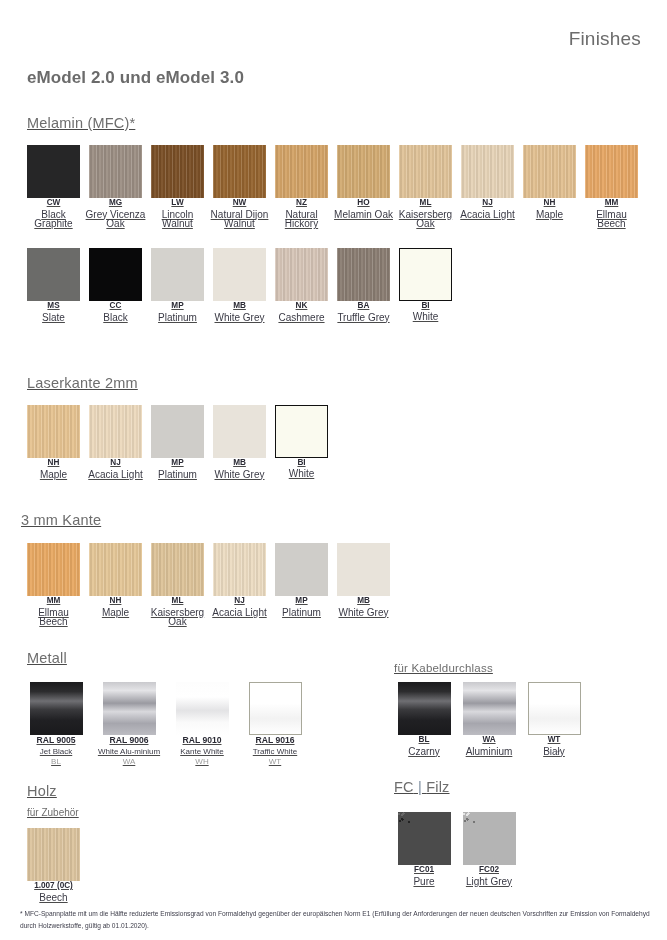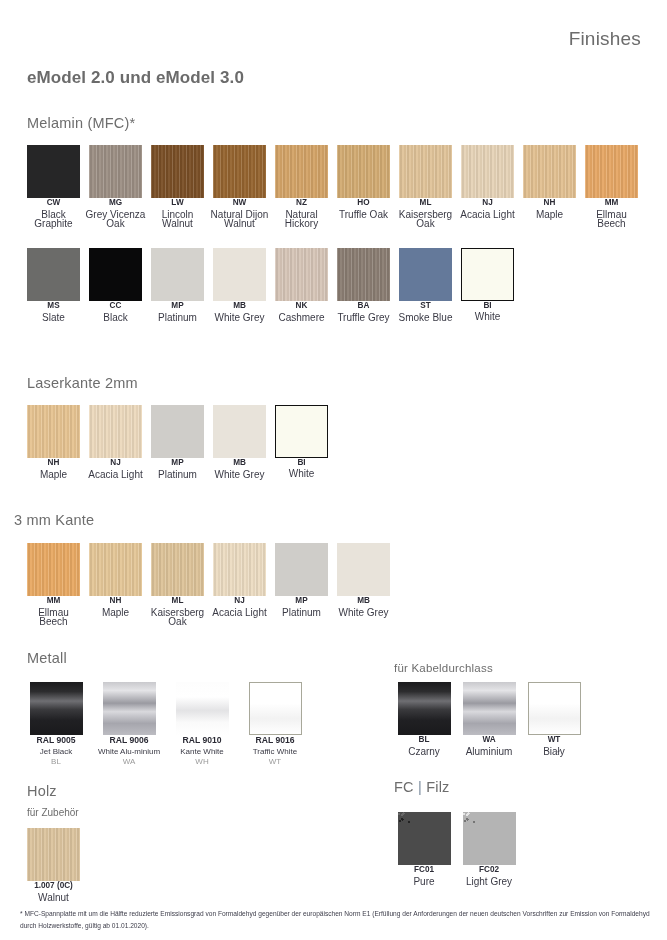--- a/index.html
+++ b/index.html
@@ -52,21 +52,21 @@
   .section-sub {
     font-size: 10px;
     color: #6d6d6d;
     margin-top: 8px;
   }
   .pipe {
     color: #7d8ea0;
   }
 
   
-  .block { position: absolute; }
+  .block { position: absolute; text-decoration: underline; }
   .grid {
     display: flex;
     flex-wrap: wrap;
   }
   .cell {
     width: 61px;
     text-align: center;
     margin-right: 1px;
   }
   .sw {
@@ -151,21 +151,21 @@
         <div class="name">Natural Dijon Walnut</div>
       </div>
       <div class="cell">
         <div class="sw" style="background-color: rgb(211, 163, 103); background-image: repeating-linear-gradient(to right, rgba(255, 255, 255, 0.16) 0px, rgba(255, 255, 255, 0.16) 1px, rgba(0, 0, 0, 0.07) 1px, rgba(0, 0, 0, 0.07) 3px, rgba(255, 255, 255, 0.05) 3px, rgba(255, 255, 255, 0.05) 5px, rgba(0, 0, 0, 0.04) 5px, rgba(0, 0, 0, 0.04) 7px), linear-gradient(rgb(211, 163, 103), rgb(211, 163, 103));"></div>
         <div class="code">NZ</div>
         <div class="name">Natural Hickory</div>
       </div>
       <div class="cell">
         <div class="sw" style="background-color: rgb(210, 171, 114); background-image: repeating-linear-gradient(to right, rgba(255, 255, 255, 0.16) 0px, rgba(255, 255, 255, 0.16) 1px, rgba(0, 0, 0, 0.07) 1px, rgba(0, 0, 0, 0.07) 3px, rgba(255, 255, 255, 0.05) 3px, rgba(255, 255, 255, 0.05) 5px, rgba(0, 0, 0, 0.04) 5px, rgba(0, 0, 0, 0.04) 7px), linear-gradient(rgb(210, 171, 114), rgb(210, 171, 114));"></div>
         <div class="code">HO</div>
-        <div class="name">Truffle Oak</div>
+        <div class="name">Melamin Oak</div>
       </div>
       <div class="cell">
         <div class="sw" style="background-color: rgb(224, 195, 153); background-image: repeating-linear-gradient(to right, rgba(255, 255, 255, 0.16) 0px, rgba(255, 255, 255, 0.16) 1px, rgba(0, 0, 0, 0.07) 1px, rgba(0, 0, 0, 0.07) 3px, rgba(255, 255, 255, 0.05) 3px, rgba(255, 255, 255, 0.05) 5px, rgba(0, 0, 0, 0.04) 5px, rgba(0, 0, 0, 0.04) 7px), linear-gradient(rgb(224, 195, 153), rgb(224, 195, 153));"></div>
         <div class="code">ML</div>
         <div class="name">Kaisersberg Oak</div>
       </div>
       <div class="cell">
         <div class="sw" style="background-color: rgb(230, 211, 183); background-image: repeating-linear-gradient(to right, rgba(255, 255, 255, 0.16) 0px, rgba(255, 255, 255, 0.16) 1px, rgba(0, 0, 0, 0.07) 1px, rgba(0, 0, 0, 0.07) 3px, rgba(255, 255, 255, 0.05) 3px, rgba(255, 255, 255, 0.05) 5px, rgba(0, 0, 0, 0.04) 5px, rgba(0, 0, 0, 0.04) 7px), linear-gradient(rgb(230, 211, 183), rgb(230, 211, 183));"></div>
         <div class="code">NJ</div>
         <div class="name">Acacia Light</div>
@@ -206,25 +206,20 @@
         <div class="sw" style="background-color: rgb(214, 197, 183); background-image: repeating-linear-gradient(to right, rgba(255, 255, 255, 0.16) 0px, rgba(255, 255, 255, 0.16) 1px, rgba(0, 0, 0, 0.07) 1px, rgba(0, 0, 0, 0.07) 3px, rgba(255, 255, 255, 0.05) 3px, rgba(255, 255, 255, 0.05) 5px, rgba(0, 0, 0, 0.04) 5px, rgba(0, 0, 0, 0.04) 7px), linear-gradient(rgb(214, 197, 183), rgb(214, 197, 183));"></div>
         <div class="code">NK</div>
         <div class="name">Cashmere</div>
       </div>
       <div class="cell">
         <div class="sw" style="background-color: rgb(138, 125, 114); background-image: repeating-linear-gradient(to right, rgba(255, 255, 255, 0.16) 0px, rgba(255, 255, 255, 0.16) 1px, rgba(0, 0, 0, 0.07) 1px, rgba(0, 0, 0, 0.07) 3px, rgba(255, 255, 255, 0.05) 3px, rgba(255, 255, 255, 0.05) 5px, rgba(0, 0, 0, 0.04) 5px, rgba(0, 0, 0, 0.04) 7px), linear-gradient(rgb(138, 125, 114), rgb(138, 125, 114));"></div>
         <div class="code">BA</div>
         <div class="name">Truffle Grey</div>
       </div>
       <div class="cell">
-        <div class="sw" style="background-color: rgb(100, 121, 154);"></div>
-        <div class="code">ST</div>
-        <div class="name">Smoke Blue</div>
-      </div>
-      <div class="cell">
         <div class="sw bordered" style="background-color: rgb(250, 250, 239);"></div>
         <div class="code">BI</div>
         <div class="name">White</div>
       </div>
     </div>
 
   <div class="block" style="left:27px; top:375px;">
     <div class="section-head">Laserkante 2mm</div>
   </div>
   <div class="block grid" id="grid-laserkante" style="left:23px; top:405px; width:630px;">
@@ -248,21 +243,21 @@
         <div class="code">MB</div>
         <div class="name">White Grey</div>
       </div>
       <div class="cell">
         <div class="sw bordered" style="background-color: rgb(250, 250, 239);"></div>
         <div class="code">BI</div>
         <div class="name">White</div>
       </div>
     </div>
 
-  <div class="block" style="left:14px; top:512px;">
+  <div class="block" style="left:21px; top:512px;">
     <div class="section-head">3 mm Kante</div>
   </div>
   <div class="block grid" id="grid-kante3" style="left:23px; top:543px; width:630px;">
       <div class="cell">
         <div class="sw" style="background-color: rgb(232, 169, 99); background-image: repeating-linear-gradient(to right, rgba(255, 255, 255, 0.16) 0px, rgba(255, 255, 255, 0.16) 1px, rgba(0, 0, 0, 0.07) 1px, rgba(0, 0, 0, 0.07) 3px, rgba(255, 255, 255, 0.05) 3px, rgba(255, 255, 255, 0.05) 5px, rgba(0, 0, 0, 0.04) 5px, rgba(0, 0, 0, 0.04) 7px), linear-gradient(rgb(232, 169, 99), rgb(232, 169, 99));"></div>
         <div class="code">MM</div>
         <div class="name">Ellmau Beech</div>
       </div>
       <div class="cell">
         <div class="sw" style="background-color: rgb(228, 198, 151); background-image: repeating-linear-gradient(to right, rgba(255, 255, 255, 0.16) 0px, rgba(255, 255, 255, 0.16) 1px, rgba(0, 0, 0, 0.07) 1px, rgba(0, 0, 0, 0.07) 3px, rgba(255, 255, 255, 0.05) 3px, rgba(255, 255, 255, 0.05) 5px, rgba(0, 0, 0, 0.04) 5px, rgba(0, 0, 0, 0.04) 7px), linear-gradient(rgb(228, 198, 151), rgb(228, 198, 151));"></div>
@@ -343,21 +338,21 @@
     </div>
 
   <div class="block" style="left:27px; top:783px;">
     <div class="section-head">Holz</div>
     <div class="section-sub">für Zubehör</div>
   </div>
   <div class="block grid" id="grid-holz" style="left:23px; top:828px; width:200px;">
       <div class="cell">
         <div class="sw" style="background-color: rgb(220, 196, 158); background-image: repeating-linear-gradient(to right, rgba(255, 255, 255, 0.16) 0px, rgba(255, 255, 255, 0.16) 1px, rgba(0, 0, 0, 0.07) 1px, rgba(0, 0, 0, 0.07) 3px, rgba(255, 255, 255, 0.05) 3px, rgba(255, 255, 255, 0.05) 5px, rgba(0, 0, 0, 0.04) 5px, rgba(0, 0, 0, 0.04) 7px), linear-gradient(rgb(220, 196, 158), rgb(220, 196, 158));"></div>
         <div class="code">1.007 (0C)</div>
-        <div class="name">Walnut</div>
+        <div class="name">Beech</div>
       </div>
     </div>
 
   <div class="block" style="left:394px; top:779px;">
     <div class="section-head">
       <span>FC</span>
       <span class="pipe">|</span>
       <span>Filz</span>
     </div>
   </div>

